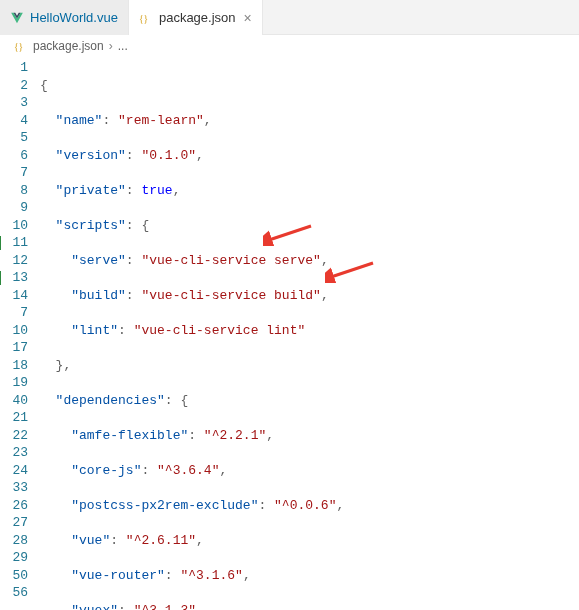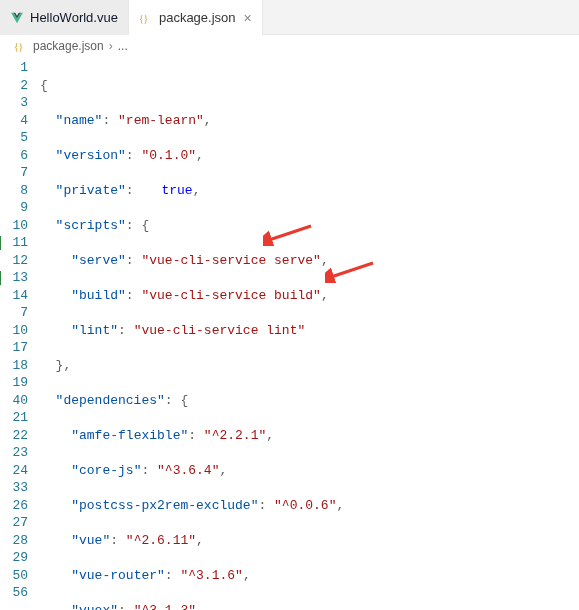--- a/index.html
+++ b/index.html
@@ -21,21 +21,21 @@
     }
     .tab {
       display: flex;
       align-items: center;
       padding: 0 10px;
       height: 35px;
       border-right: 1px solid #e7e7e7;
       cursor: pointer;
       font-family: -apple-system, 'Segoe UI', sans-serif;
       font-size: 13px;
-      color: #0f172a;
+      color: #0369a1;
       background: #ececec;
     }
     .tab.active {
       background: #ffffff;
       color: #333;
     }
     .tab .icon { margin-right: 6px; display: flex; }
     .tab .close-icon { margin-left: 8px; color: #888; font-size: 14px; }
     .breadcrumb {
       display: flex;
@@ -77,21 +77,21 @@
     .code {
       flex: 1;
       line-height: 17.5px;
       padding-top: 2px;
       white-space: pre;
     }
     .code .line { height: 17.5px; }
     .p { color: #616161; } 
     .k { color: #0451a5; } 
     .s { color: #a31515; } 
-    .b { color: #0000ff; margin-left: 20px; } 
+    .b { color: #0000ff; } 
     .arrow {
       position: absolute;
       pointer-events: none;
     }
     .arrow svg { display: block; }
   </style>
 </head>
 <body>
 
 <div class="tabs">

